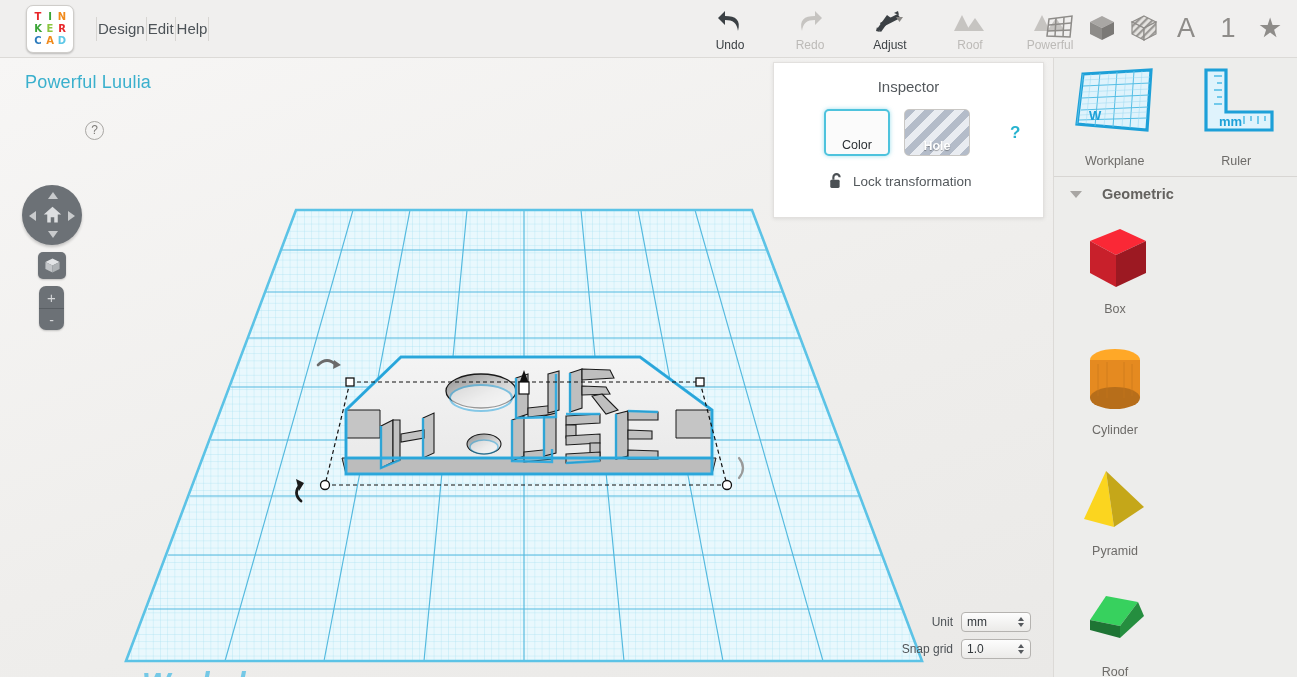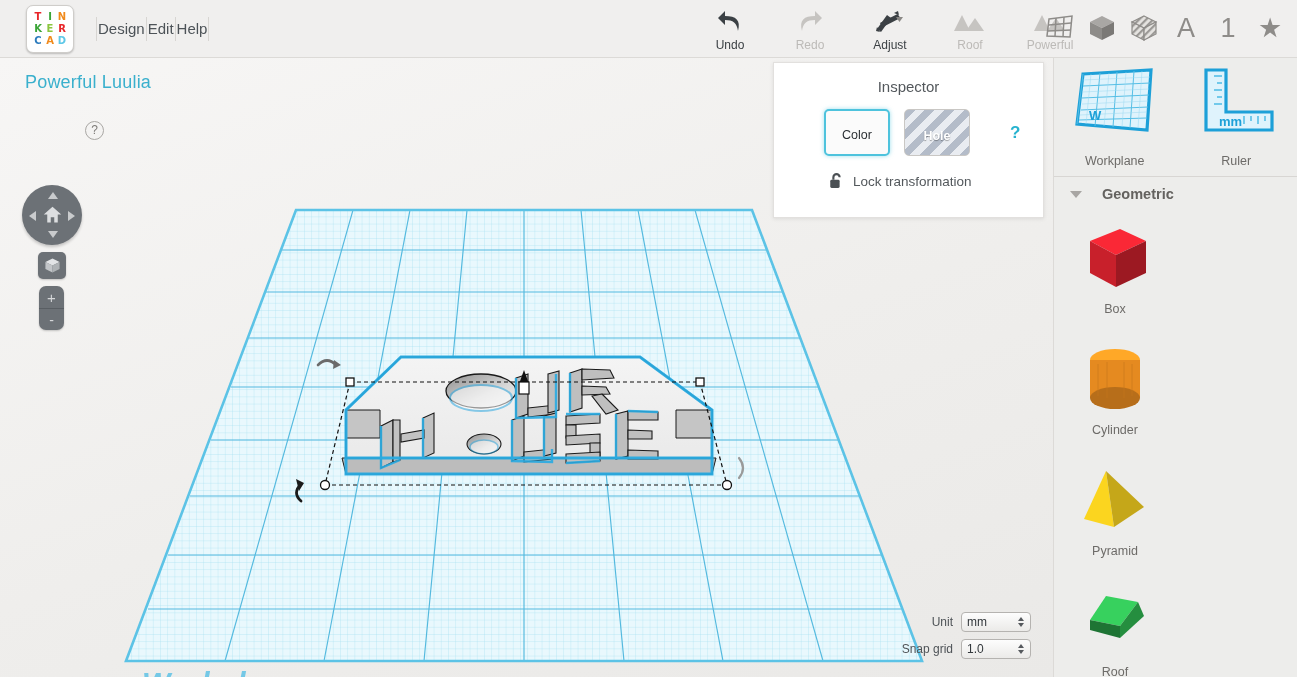--- a/index.html
+++ b/index.html
@@ -164,21 +164,21 @@
     text-align: center; font-size: 15px; color: #53585c;
     margin-top: 15px;
   }
   .insp-row {
     display: flex; align-items: center; margin-top: 14px; padding-left: 50px;
     gap: 14px;
   }
   .swatch {
     width: 66px; height: 47px; border-radius: 5px;
     display: flex; align-items: flex-end; justify-content: center;
-    padding-bottom: 12px; cursor: pointer; font-size: 12.5px;
+    padding-bottom: 2px; cursor: pointer; font-size: 12.5px;
   }
   .swatch.color {
     background: #fbfbfb; border: 2px solid #4ec3dd; color: #2b3034;
     box-shadow: 0 0 4px rgba(78,195,221,.55);
   }
   .swatch.hole {
     border: 1px solid #c9c7c4; color: #ffffff; font-weight: bold;
     text-shadow: 0 1px 1px rgba(0,0,0,.35);
     background: repeating-linear-gradient(-45deg,
       #b4bcc9 0px, #b4bcc9 7px, #e9ecf1 7px, #e9ecf1 14px);

